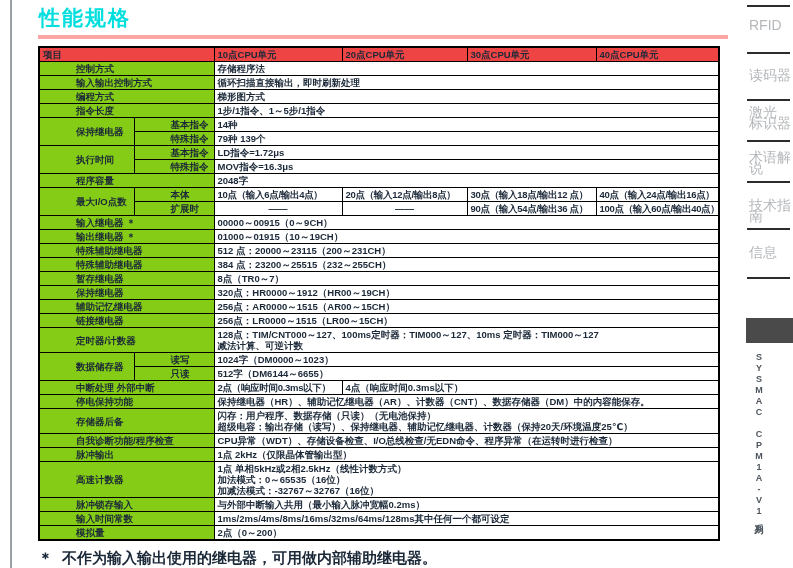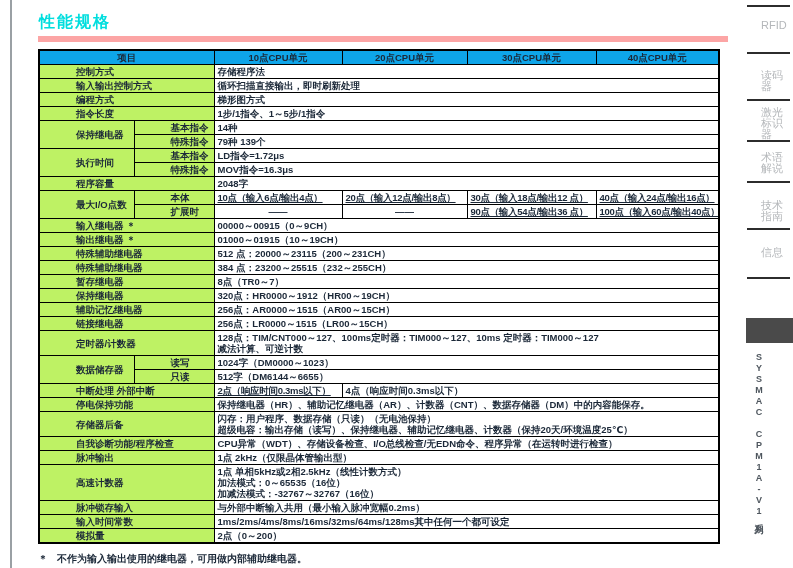--- a/index.html
+++ b/index.html
@@ -1,34 +1,34 @@
 <!DOCTYPE html>
 <html><head>
 <meta charset="utf-8">
 <style>
   html,body{margin:0;padding:0;background:#fff;}
   .page{position:relative;width:793px;height:568px;background:#ffffff;overflow:hidden;
         font-family:"Liberation Sans","DejaVu Sans",sans-serif;}
   .left-rule{position:absolute;left:10px;top:0;width:2px;height:568px;background:#9aa0a4;}
   .content{position:absolute;left:38px;top:4px;width:690px;}
-  .title{font-size:16px;font-weight:bold;color:#00dede;letter-spacing:2px;
-         border-bottom:6px solid #fca5a5;padding:0 0 3px 1px;margin:8px 0 7px 0;width:689px;}
+  .title{font-size:21px;font-weight:bold;color:#00dede;letter-spacing:2px;
+         border-bottom:4px solid #fca5a5;padding:0 0 3px 1px;margin:0 0 7px 0;width:689px;}
   table.spec{border-collapse:collapse;table-layout:fixed;width:680px;border:2px solid #000;}
   .spec td,.spec th{border:1px solid #000;font-size:9.5px;font-weight:bold;color:#1b2838;
          line-height:11px;padding:1px 3px;vertical-align:middle;overflow:hidden;text-align:left;}
-  .spec th{background:#0ea5e9;text-align:center;}
-  .spec td.lbl{background:#bef264;padding-left:36px;}
+  .spec th{background:#ef4444;text-align:left;}
+  .spec td.lbl{background:#84cc16;padding-left:36px;}
   .spec td.center{text-align:center;}
   .pre{white-space:pre-line;margin-top:13px;}
-  .nowrap{white-space:nowrap;letter-spacing:-0.3px;text-decoration:underline;}
-  .footnote{margin-top:8px;font-size:10px;font-weight:bold;color:#1b2838;}
+  .nowrap{white-space:nowrap;letter-spacing:-0.3px;}
+  .footnote{margin-top:8px;font-size:15px;font-weight:bold;color:#1b2838;}
   .footnote .mark{margin-right:9px;}
   .sidebar{position:absolute;left:745px;top:0;width:48px;height:568px;}
   .sb-rule{position:absolute;left:2px;width:43px;height:2px;background:#2c2c2c;}
-  .sb-label{position:absolute;left:16px;font-size:11px;color:#b4b7ba;white-space:pre-line;line-height:11px;}
+  .sb-label{position:absolute;left:4px;font-size:14px;color:#b4b7ba;white-space:pre-line;line-height:11px;}
   .sb-tab{position:absolute;left:1px;top:318px;width:47px;height:25px;background:#4a4a4a;}
   .series{position:absolute;left:7px;top:352px;writing-mode:vertical-rl;text-orientation:upright;
           font-size:9px;font-weight:bold;color:#4e565e;letter-spacing:1px;line-height:14px;height:200px;}
 </style>
 </head>
 <body>
 
 <div class="page">
   <div class="left-rule"></div>
 

